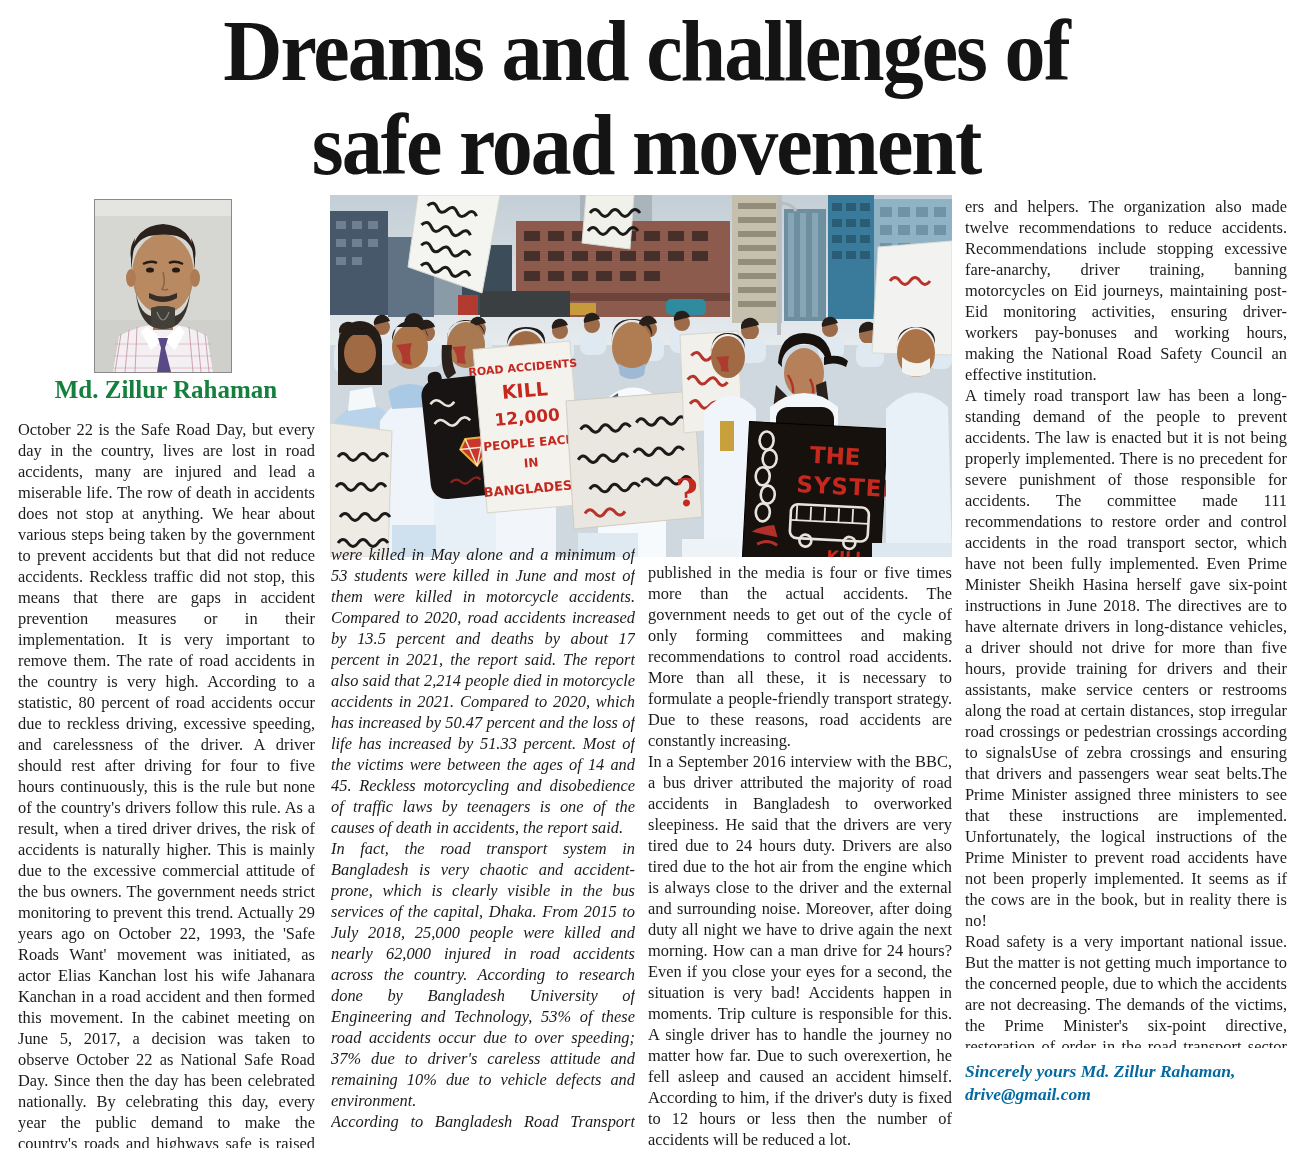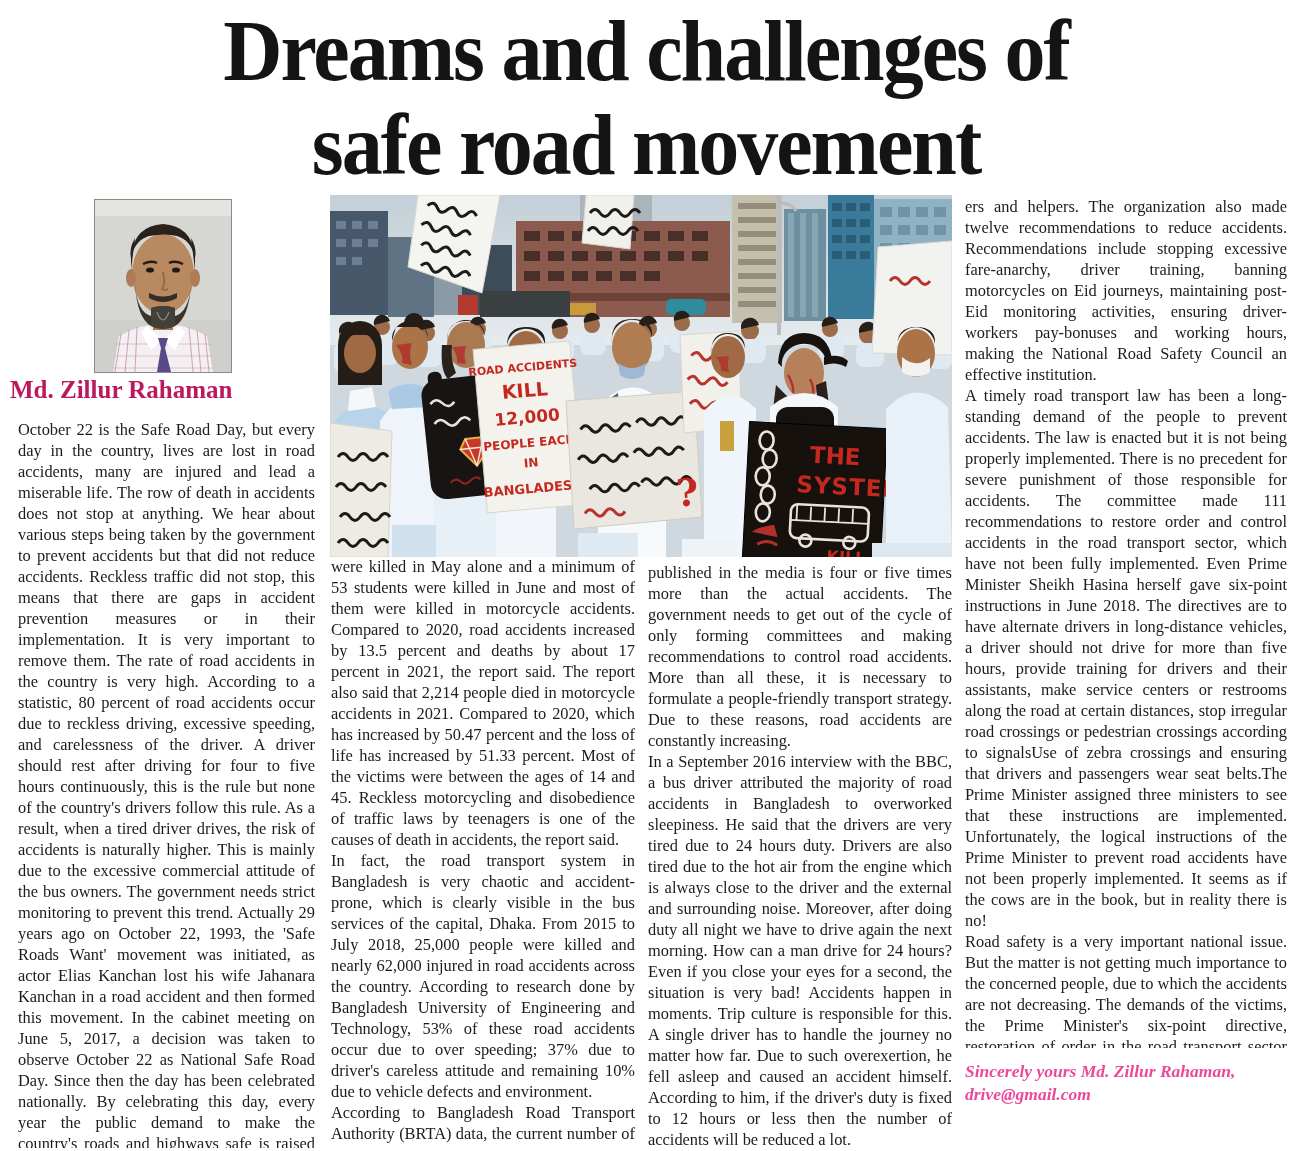--- a/index.html
+++ b/index.html
@@ -10,41 +10,41 @@
   .headline{
     position:absolute;top:4px;left:0;width:100%;text-align:center;
     font-weight:bold;font-size:82px;line-height:90px;letter-spacing:-2px;
     color:#141414;transform:scale(1,1.05);transform-origin:top center;
   }
   .author-photo-box{
     position:absolute;left:94px;top:199px;width:138px;height:174px;
     border:1px solid #8a8a8a;box-sizing:border-box;background:#d9d9d7;
   }
   .author-name{
-    position:absolute;left:10px;top:376px;width:312px;text-align:left;
-    font-weight:bold;font-size:25px;color:#be185d;
+    position:absolute;left:10px;top:376px;width:312px;text-align:center;
+    font-weight:bold;font-size:25px;color:#15803d;
   }
   .col{
     position:absolute;font-size:16.4px;line-height:21px;text-align:justify;
     color:#1b1b1b;overflow:hidden;
   }
   .col p{margin:0;}
   #col1{left:18px;top:419px;width:297px;height:729px;}
-  #col2{left:331px;top:556px;width:304px;height:589px;}
+  #col2{left:331px;top:544px;width:304px;height:589px;font-style:italic;}
   #col3{left:648px;top:562px;width:304px;height:589px;}
   #col4{left:965px;top:196px;width:322px;height:852px;}
   .photo-box{
     position:absolute;left:330px;top:195px;width:622px;height:362px;
     background:#cfd8de;overflow:hidden;
   }
   .photo-box svg{display:block;}
   .signature{
     position:absolute;left:965px;top:1060px;width:322px;
     font-weight:bold;font-style:italic;font-size:17.5px;line-height:22.5px;
-    color:#ec4899;
+    color:#0369a1;
   }
   .sign-text{font-family:"DejaVu Sans", sans-serif;font-weight:bold;}
 </style>
 </head>
 <body>
 
 <div id="page">
 
   <div class="headline">
     <div>Dreams and challenges of</div>

